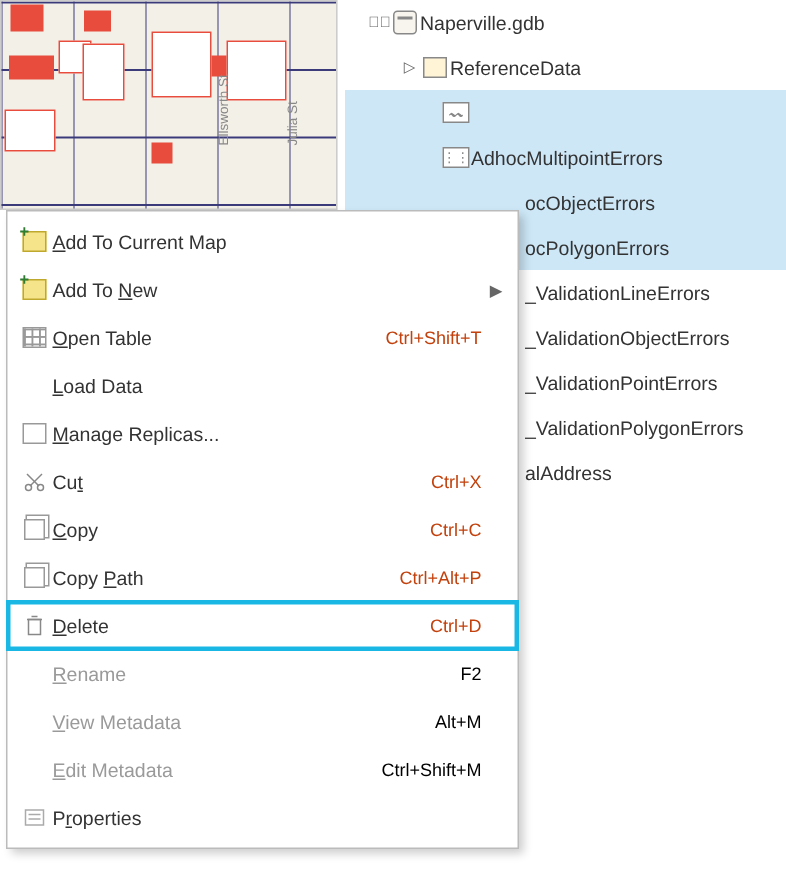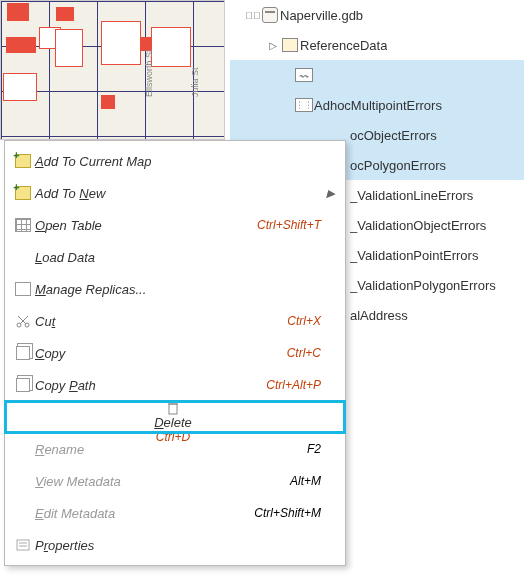--- a/index.html
+++ b/index.html
@@ -57,34 +57,33 @@
   .gdb-icon { width:16px; height:16px; border:1px solid #888; border-radius:3px; background:#f7f5ee; position:relative;}
   .gdb-icon::after{content:""; position:absolute; left:2px; top:3px; right:2px; height:2px; background:#888;}
   .ds-icon { width:16px; height:14px; border:1px solid #888; background:#fff4d6;}
 
   
   .ctx {
     position: absolute; left: 4px; top: 140px; width: 342px;
     background:#fff; border:1px solid #bbb; box-shadow: 3px 3px 6px rgba(0,0,0,.2);
     padding: 4px 0;
     z-index: 10;
-    font-style: italic;
   }
   .ctx-item {
     display:flex; align-items:center; height:32px;
     padding: 0 10px 0 6px;
     position:relative;
   }
   .ctx-item.disabled { color:#9a9a9a;justify-content:space-between; }
   .ctx-item .ci-icon { width:24px; display:flex; align-items:center; justify-content:center; }
   .ctx-item .ci-label { flex:1; }
   .ctx-item .ci-short { color:#c2410c; font-size:12px; }
   .ctx-item.disabled .ci-short { color:#000000; }
   .ctx-item .ci-arrow { width:14px; text-align:right; color:#666; font-size:11px;}
-  .ctx-item.highlight { outline:3px solid #18b7e4; outline-offset:-2px;flex-direction:column; }
+  .ctx-item.highlight { outline:3px solid #18b7e4; outline-offset:-2px; }
   .u { text-decoration: underline; }
 
   
   .mi-plus-map { width:16px; height:14px; background:#f6e48b; border:1px solid #bfa82e; position:relative;}
   .mi-plus-map::after{content:"+"; position:absolute; left:-3px; top:-6px; font-size:11px; color:#2e7d32; font-weight:bold;}
   .mi-plus-new { width:16px; height:14px; background:#f6e48b; border:1px solid #bfa82e; position:relative;}
   .mi-plus-new::after{content:"+"; position:absolute; left:-3px; top:-6px; font-size:11px; color:#2e7d32; font-weight:bold;}
   .mi-table { width:16px; height:14px; border:1px solid #999; background:#fff; background-image:linear-gradient(#999 1px,transparent 1px),linear-gradient(90deg,#999 1px,transparent 1px); background-size:5px 5px;}
   .mi-replica { width:16px; height:14px; border:1px solid #999; background:#fff;}
   .mi-copy { width:14px; height:14px; border:1px solid #999; background:#fff; box-shadow:2px -2px 0 #fff,2px -2px 0 1px #999;}

